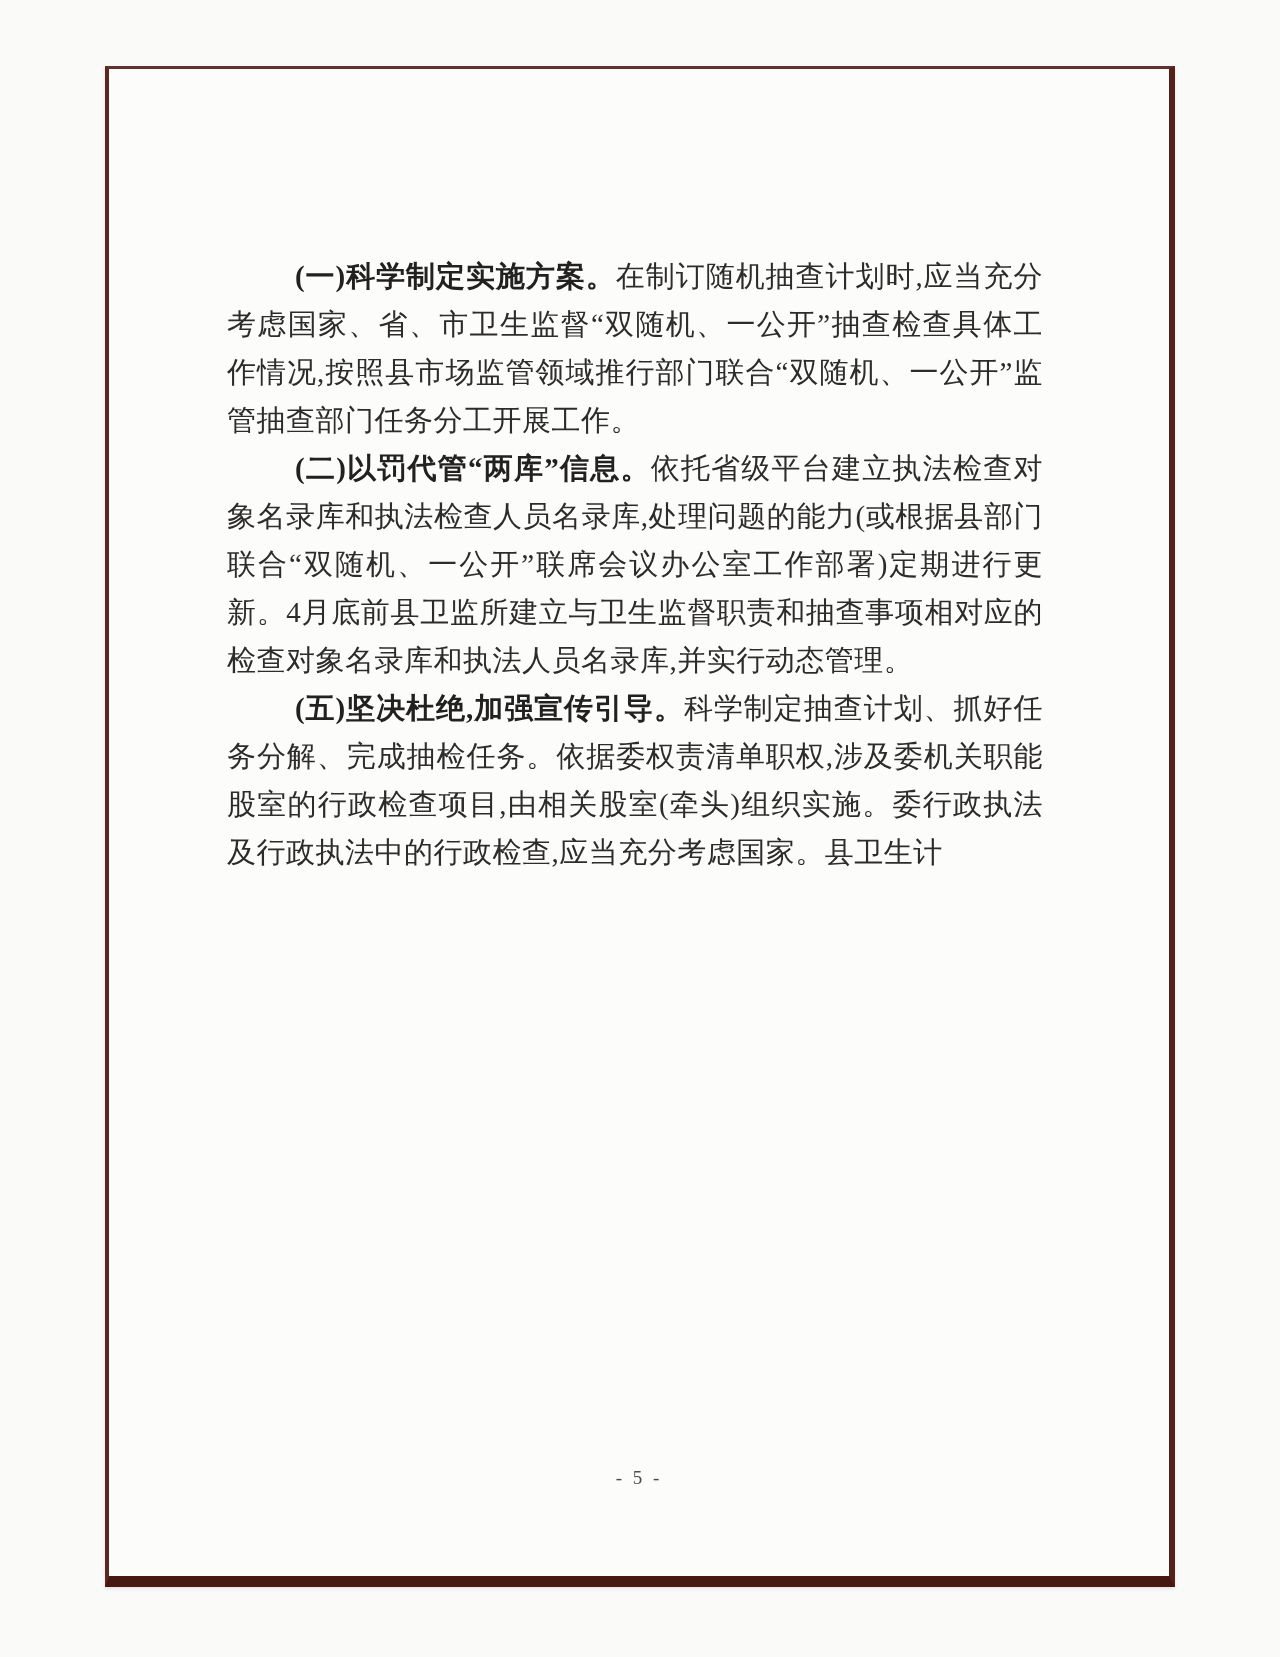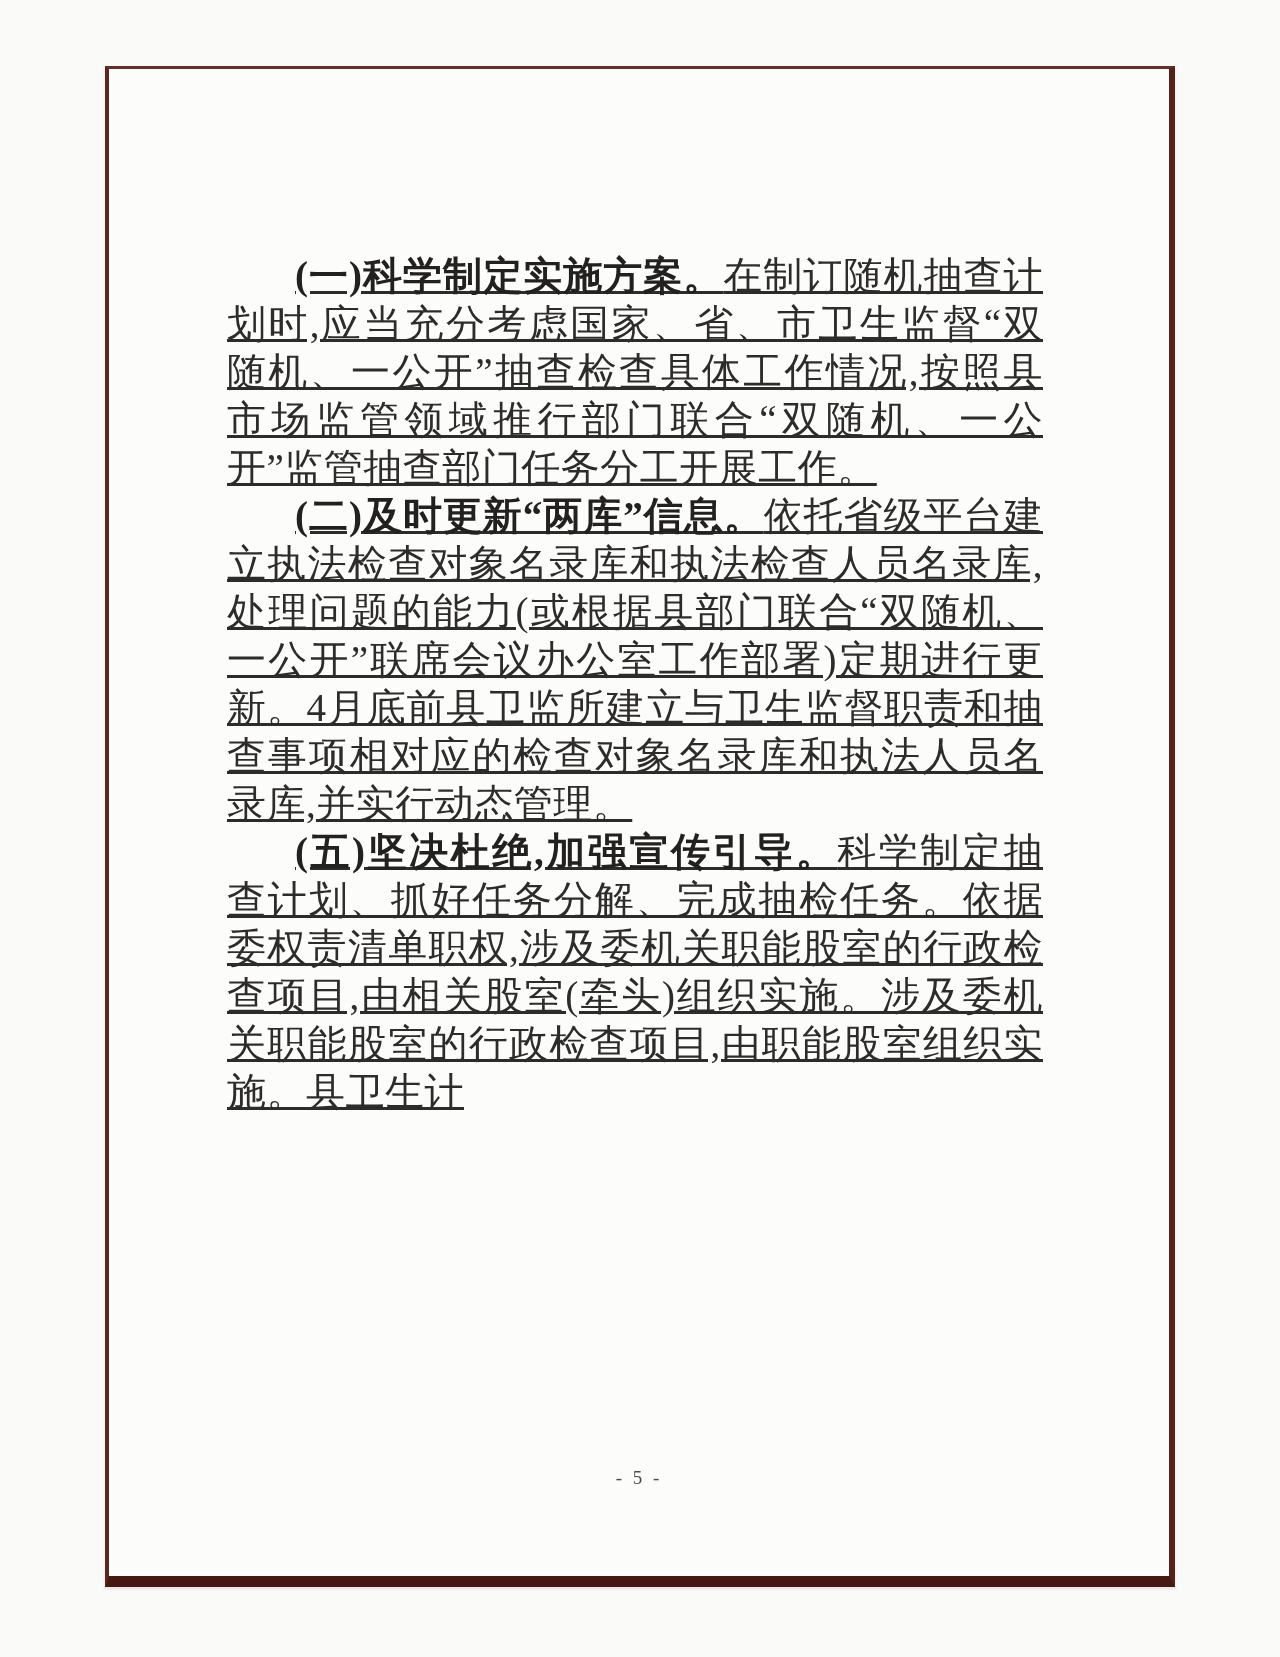--- a/index.html
+++ b/index.html
@@ -27,23 +27,22 @@
     border-bottom: 11px solid #471812;
     background: #fcfcfb;
     box-shadow: 0 2px 3px rgba(60, 20, 10, 0.10);
   }
   .text-block {
     position: absolute;
     left: 118px;
     top: 183px;
     width: 816px;
     color: #2e2c2a;
-    font-size: 39px;
+    font-size: 29px;
     line-height: 48px;
-    text-decoration: underline;
   }
   .para {
     margin: 0;
     text-align: justify;
     text-justify: inter-character;
     text-align-last: left;
     text-indent: 68px;
     letter-spacing: 0.5px;
   }
   .para b {
@@ -60,17 +59,17 @@
     letter-spacing: 3px;
     color: #4a4a48;
   }
 </style>
 </head>
 <body>
 
 <div class="page-frame">
   <div class="text-block">
     <p class="para"><b>(一)科学制定实施方案。</b><span>在制订随机抽查计划时,应当充分考虑国家、省、市卫生监督“双随机、一公开”抽查检查具体工作情况,按照县市场监管领域推行部门联合“双随机、一公开”监管抽查部门任务分工开展工作。</span></p>
-    <p class="para"><b>(二)及时更新“两库”信息。</b><span>依托省级平台建立执法检查对象名录库和执法检查人员名录库,处理问题的能力(或根据县部门联合“双随机、一公开”联席会议办公室工作部署)定期进行更新。4月底前县卫监所建立与卫生监督职责和抽查事项相对应的检查对象名录库和执法人员名录库,并实行动态管理。</span></p>
-    <p class="para"><b>(五)坚决杜绝,加强宣传引导。</b><span>科学制定抽查计划、抓好任务分解、完成抽检任务。依据委权责清单职权,涉及委机关职能股室的行政检查项目,由相关股室(牵头)组织实施。涉及委机关职能股室的行政检查项目,由职能股室组织实施。县卫生计</span></p>
+    <p class="para"><b>(二)以罚代管“两库”信息。</b><span>依托省级平台建立执法检查对象名录库和执法检查人员名录库,处理问题的能力(或根据县部门联合“双随机、一公开”联席会议办公室工作部署)定期进行更新。4月底前县卫监所建立与卫生监督职责和抽查事项相对应的检查对象名录库和执法人员名录库,并实行动态管理。</span></p>
+    <p class="para"><b>(五)坚决杜绝,加强宣传引导。</b><span>科学制定抽查计划、抓好任务分解、完成抽检任务。依据委权责清单职权,涉及委机关职能股室的行政检查项目,由相关股室(牵头)组织实施。委行政执法及行政执法中的行政检查,应当充分考虑国家。县卫生计</span></p>
   </div>
   <div class="page-number">- 5 -</div>
 </div>
 
 </body></html>

